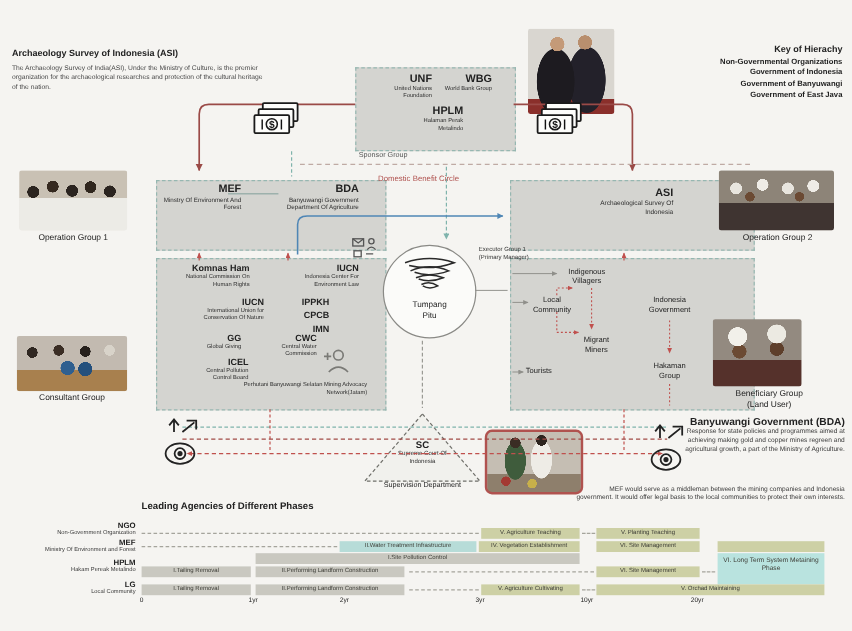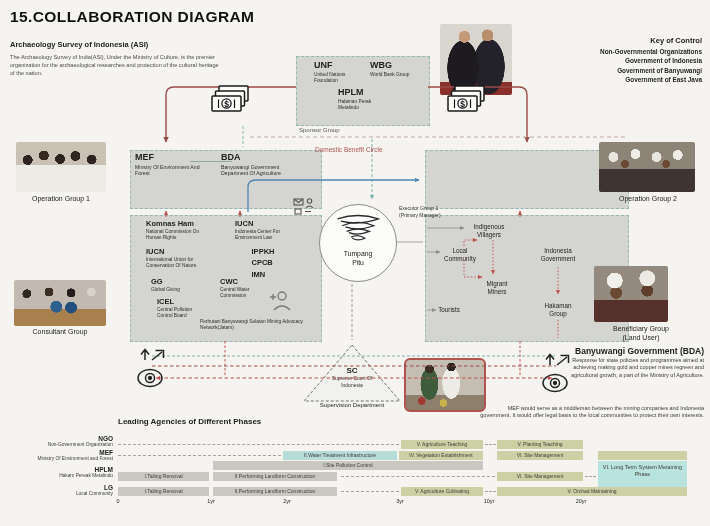--- a/index.html
+++ b/index.html
@@ -14,21 +14,21 @@
   .key-title{right:8px;top:36px;font-size:7.5px;font-weight:bold;text-align:right;}
   .key-list{right:8px;top:47px;text-align:right;font-size:6.4px;font-weight:bold;line-height:1.45;color:#1f1f1f;}
   
   .gbox{background:#d4d4d0;border:1px dashed #96b7b1;z-index:1;}
   .sponsor-box{left:296px;top:56px;width:132px;height:68px;}
   .mefbda-box{left:130px;top:150px;width:190px;height:57px;}
   .asi-box{left:425px;top:150px;width:202px;height:57px;}
   .consultant-box{left:130px;top:215px;width:190px;height:125px;}
   .beneficiary-box{left:425px;top:215px;width:202px;height:125px;}
   
-  .centry{position:absolute;transform:translateX(-50%);text-align:left;z-index:2;}
+  .centry{position:absolute;transform:translateX(-50%);text-align:right;z-index:2;}
   .cabbr{font-size:7.5px;font-weight:bold;line-height:1.1;}
   .cabbr.big{font-size:9px;}
   .cname{font-size:4.8px;color:#2d2d2d;line-height:1.25;margin:1px auto 0;}
   .cstack{font-size:7.5px;font-weight:bold;line-height:1.5;}
   .bitem{position:absolute;transform:translateX(-50%);font-size:6.3px;text-align:center;line-height:1.25;z-index:2;color:#1e1e1e;}
   .conn-line{left:190px;top:161px;width:42px;height:0;border-top:1px solid #8fa8a3;z-index:2;}
   
   .circle{left:319px;top:204px;width:76px;height:76px;border-radius:50%;background:#fbfbf9;
           border:1px solid #8a8a86;z-index:2;text-align:center;}
   .circle .txt{font-size:6.8px;line-height:1.3;margin-top:2px;}
@@ -109,25 +109,24 @@
   .gbar.tealbox{background:#b9e3df;white-space:normal;line-height:1.3;font-size:5.5px;
         padding-top:3px;box-sizing:border-box;}
   .gdash{position:absolute;height:0;border-top:1px dashed #a5a49c;}
   .gtick{position:absolute;font-size:5.5px;color:#222;transform:translateX(-50%);}
 </style>
 </head>
 <body>
 
 <div id="app">
 
-  <div class="abs title">15.COLLABORATION DIAGRAM</div>
   <div class="abs sec-head">Archaeology Survey of Indonesia (ASI)</div>
   <div class="abs sec-body">The Archaeology Survey of India(ASI), Under the Ministry of Culture, is the premier organization for the archaeological researches and protection of the cultural heritage of the nation.</div>
 
-  <div class="abs key-title">Key of Control</div>
+  <div class="abs key-title">Key of Hierachy</div>
   <div class="abs key-list">
     <div>Non-Governmental Organizations</div>
     <div>Government of Indonesia</div>
     <div>Government of Banyuwangi</div>
     <div>Government of East Java</div>
   </div>
 
   <div class="photo photo-executives"></div>
   <div class="photo photo-op1"></div>
   <div class="photo photo-op2"></div>
@@ -156,20 +155,24 @@
   <div class="centry" style="left:168px;top:153px">
     <div class="cabbr big">MEF</div>
     <div class="cname" style="width:66px;font-size:5.2px">Minstry Of Environment And Forest</div>
   </div>
   <div class="centry" style="left:260px;top:153px">
     <div class="cabbr big">BDA</div>
     <div class="cname" style="width:78px;font-size:5.2px">Banyuwangi Government Department Of Agriculture</div>
   </div>
 
   <div class="abs gbox asi-box"></div>
+  <div class="centry" style="left:526px;top:156px">
+    <div class="cabbr big">ASI</div>
+    <div class="cname" style="width:70px;font-size:5.4px">Archaeological Survey Of Indonesia</div>
+  </div>
 
   <div class="abs gbox consultant-box"></div>
   <div class="centry" style="left:177px;top:220px">
     <div class="cabbr">Komnas Ham</div>
     <div class="cname" style="width:62px">National Commission On Human Rights</div>
   </div>
   <div class="centry" style="left:267px;top:220px">
     <div class="cabbr">IUCN</div>
     <div class="cname" style="width:64px">Indonesia Center For Environment Law</div>
   </div>

